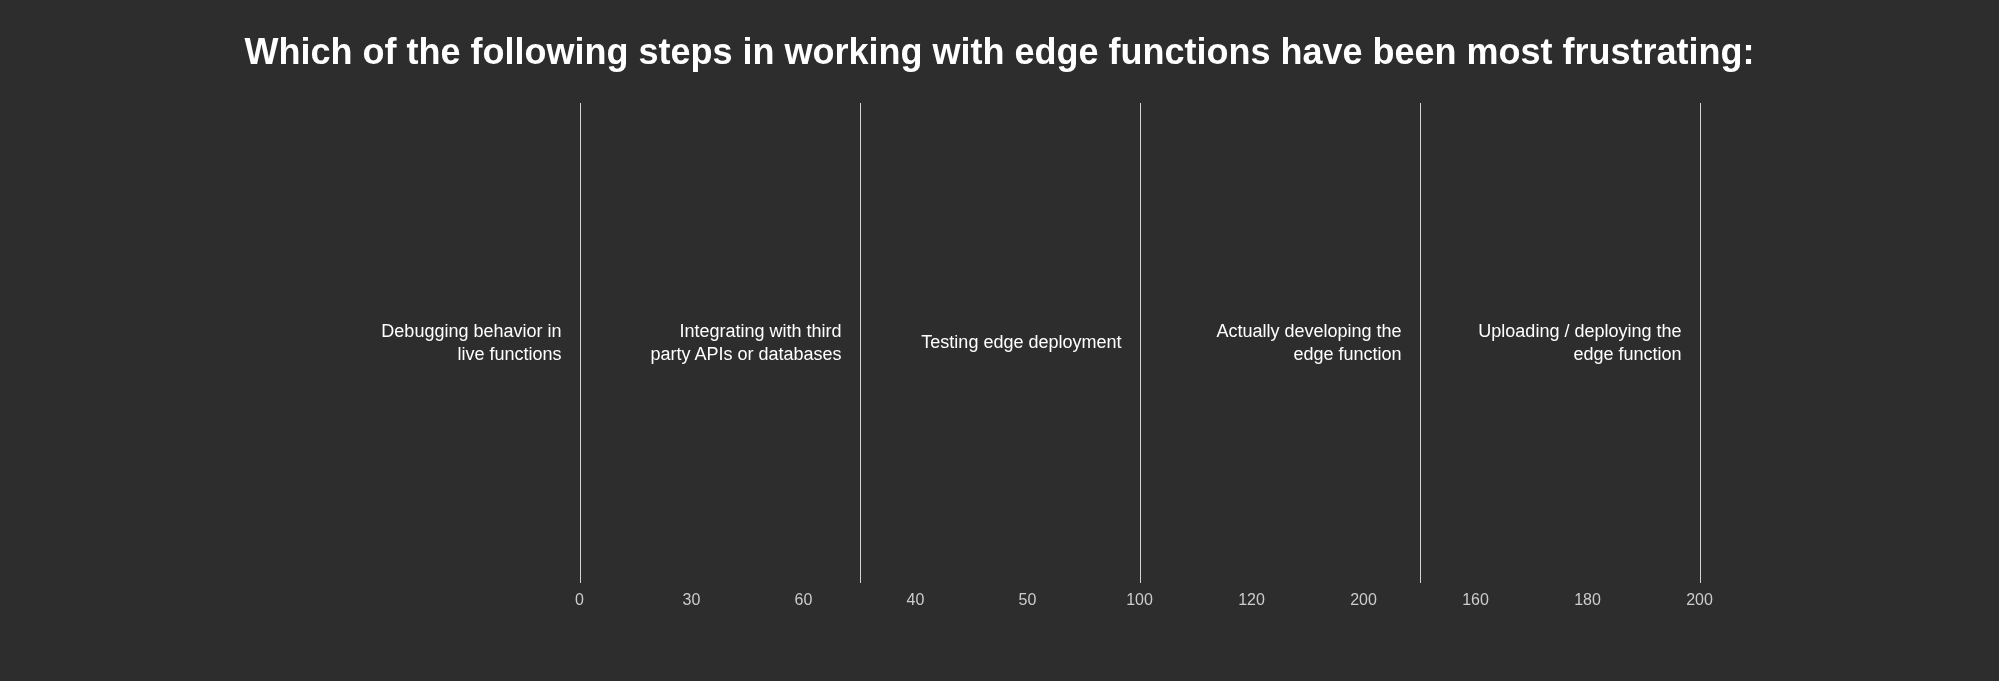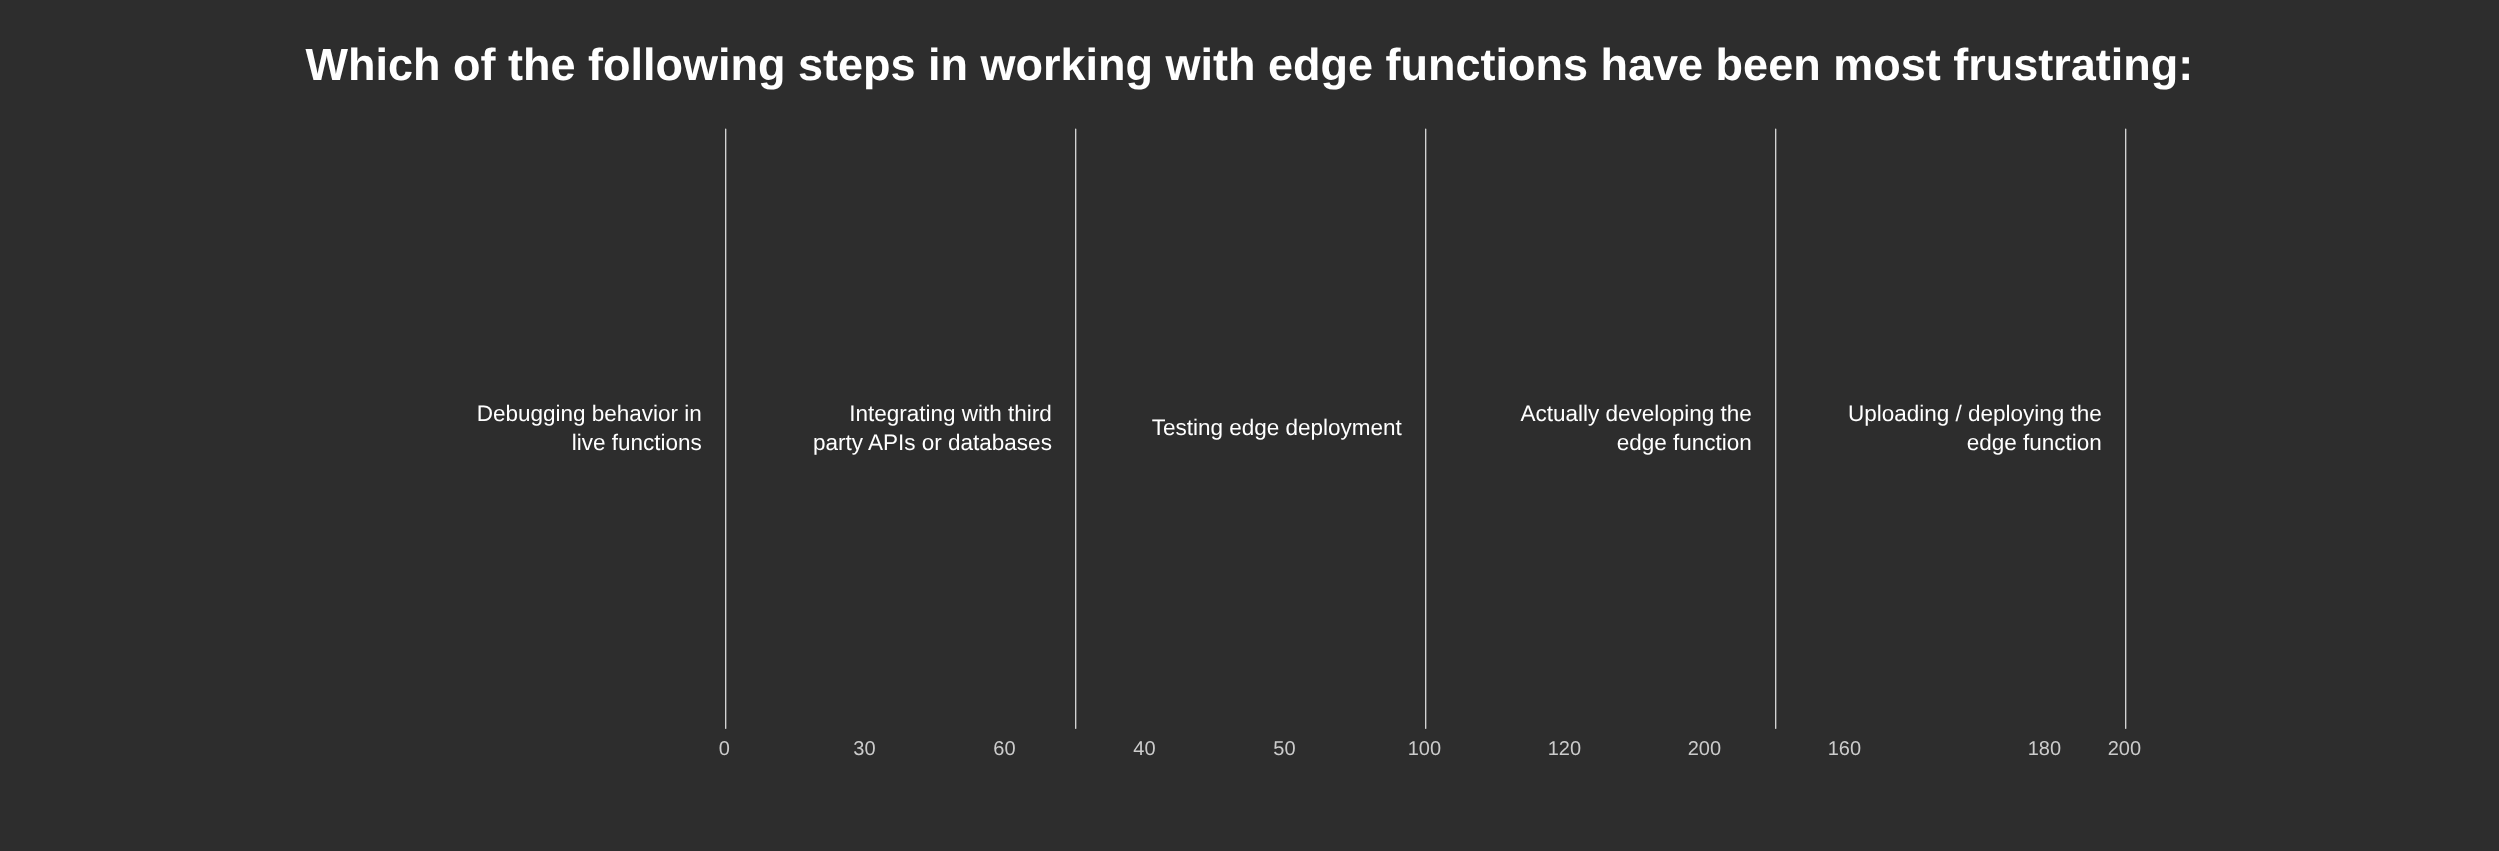--- a/index.html
+++ b/index.html
@@ -190,17 +190,17 @@
     <div class="x-axis" id="x-axis" style="position:relative; height: 30px; margin-left: 280px;">
     <span class="x-tick" style="left: 0%;">0</span>
         <span class="x-tick" style="left: 10%;">30</span>
         <span class="x-tick" style="left: 20%;">60</span>
         <span class="x-tick" style="left: 30%;">40</span>
         <span class="x-tick" style="left: 40%;">50</span>
         <span class="x-tick" style="left: 50%;">100</span>
         <span class="x-tick" style="left: 60%;">120</span>
         <span class="x-tick" style="left: 70%;">200</span>
         <span class="x-tick" style="left: 80%;">160</span>
-        <span class="x-tick" style="left: 90%; margin-left: 48px;">180</span>
+        <span class="x-tick" style="left: 90%;">180</span>
         <span class="x-tick" style="left: 100%;">200</span>
       </div>
   </div>
 </div>
 
 </body></html>

